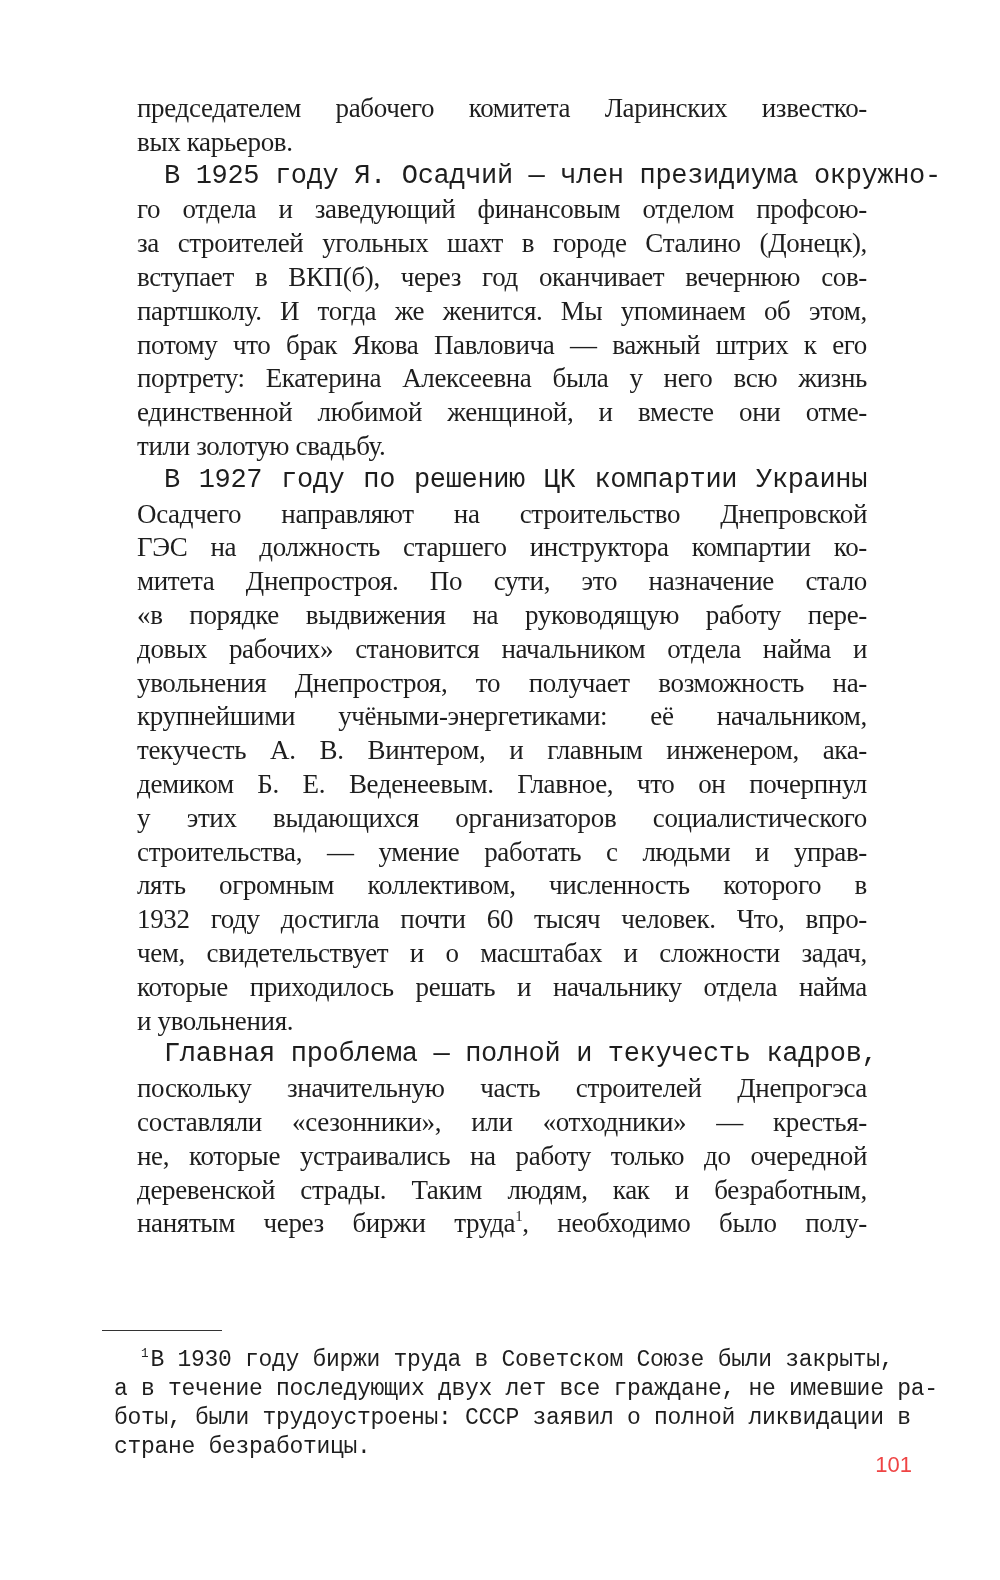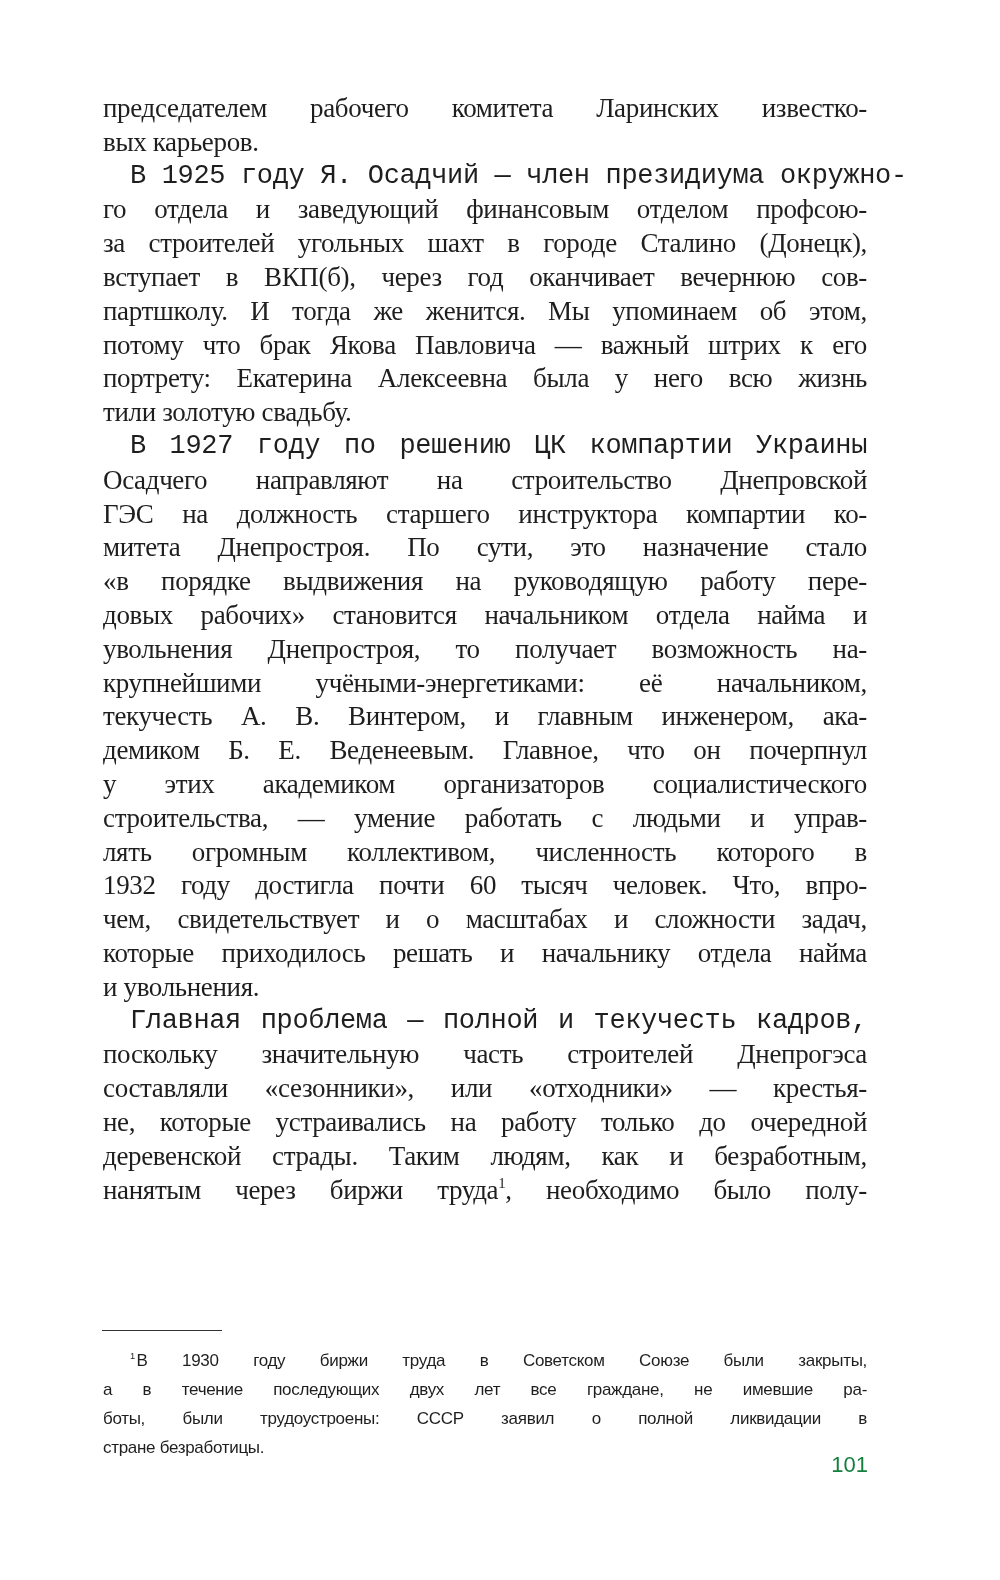--- a/index.html
+++ b/index.html
@@ -9,72 +9,73 @@
     background: #ffffff; color: #1e1e1e;
   }
   .main {
     position: absolute; left: 103px; top: 92px; width: 764px;
     font-family: "Liberation Serif", serif;
     font-size: 27px; line-height: 33.8px;
     letter-spacing: -0.35px;
   }
   .main .line {
     display: block; height: 33.8px; white-space: nowrap;
-    text-align: justify; text-align-last: justify;
+    text-align: justify; text-align-last: justify; margin-left: 34px;
   }
   .main .line.last { text-align-last: left; }
   .main .line.indent { padding-left: 27px; font-family: Liberation Mono, monospace; }
   .sup { font-size: 0.55em; vertical-align: 0.75em; line-height: 0; }
   .rule {
     position: absolute; left: 102px; top: 1330px; width: 120px; height: 0;
     border-top: 1.3px solid #333;
   }
   .notes {
-    position: absolute; left: 103px; top: 1346px; width: 764px;
-    font-family: Liberation Sans, sans-serif;
-    font-size: 17px; line-height: 29px;
+    position: absolute; left: 114px; top: 1346px; width: 764px;
+    font-family: Liberation Mono, monospace;
+    font-size: 23px; line-height: 29px;
     letter-spacing: -0.3px;
   }
   .notes .line {
     display: block; height: 29px; white-space: nowrap;
     text-align: justify; text-align-last: justify;
   }
   .notes .line.last { text-align-last: left; }
   .notes .line.indent { padding-left: 27px; }
   .pagenum {
-    position: absolute; left: 820px; top: 1452px; width: 48px; text-align: right;
-    font-family: "Liberation Sans", sans-serif; font-size: 22px; color: #15803d;
+    position: absolute; left: 864px; top: 1452px; width: 48px; text-align: right;
+    font-family: "Liberation Sans", sans-serif; font-size: 22px; color: #ef4444;
   }
 </style>
 </head>
 <body>
 
 <div class="page">
   <div class="main" id="main-text">
       <span class="line">председателем рабочего комитета Ларинских известко-</span>
       <span class="line last">вых карьеров.</span>
       <span class="line indent">В 1925 году Я. Осадчий — член президиума окружно-</span>
       <span class="line">го отдела и заведующий финансовым отделом профсою-</span>
       <span class="line">за строителей угольных шахт в городе Сталино (Донецк),</span>
       <span class="line">вступает в ВКП(б), через год оканчивает вечернюю сов-</span>
       <span class="line">партшколу. И тогда же женится. Мы упоминаем об этом,</span>
       <span class="line">потому что брак Якова Павловича — важный штрих к его</span>
       <span class="line">портрету: Екатерина Алексеевна была у него всю жизнь</span>
+      <span class="line">единственной любимой женщиной, и вместе они отме-</span>
       <span class="line last">тили золотую свадьбу.</span>
       <span class="line indent">В 1927 году по решению ЦК компартии Украины</span>
       <span class="line">Осадчего направляют на строительство Днепровской</span>
       <span class="line">ГЭС на должность старшего инструктора компартии ко-</span>
       <span class="line">митета Днепростроя. По сути, это назначение стало</span>
       <span class="line">«в порядке выдвижения на руководящую работу пере-</span>
       <span class="line">довых рабочих» становится начальником отдела найма и</span>
       <span class="line">увольнения Днепростроя, то получает возможность на-</span>
       <span class="line">крупнейшими учёными-энергетиками: её начальником,</span>
       <span class="line">текучесть А. В. Винтером, и главным инженером, ака-</span>
       <span class="line">демиком Б. Е. Веденеевым. Главное, что он почерпнул</span>
-      <span class="line">у этих академиком организаторов социалистического</span>
+      <span class="line">у этих выдающихся организаторов социалистического</span>
       <span class="line">строительства, — умение работать с людьми и управ-</span>
       <span class="line">лять огромным коллективом, численность которого в</span>
       <span class="line">1932 году достигла почти 60 тысяч человек. Что, впро-</span>
       <span class="line">чем, свидетельствует и о масштабах и сложности задач,</span>
       <span class="line">которые приходилось решать и начальнику отдела найма</span>
       <span class="line last">и увольнения.</span>
       <span class="line indent">Главная проблема — полной и текучесть кадров,</span>
       <span class="line">поскольку значительную часть строителей Днепрогэса</span>
       <span class="line">составляли «сезонники», или «отходники» — крестья-</span>
       <span class="line">не, которые устраивались на работу только до очередной</span>

